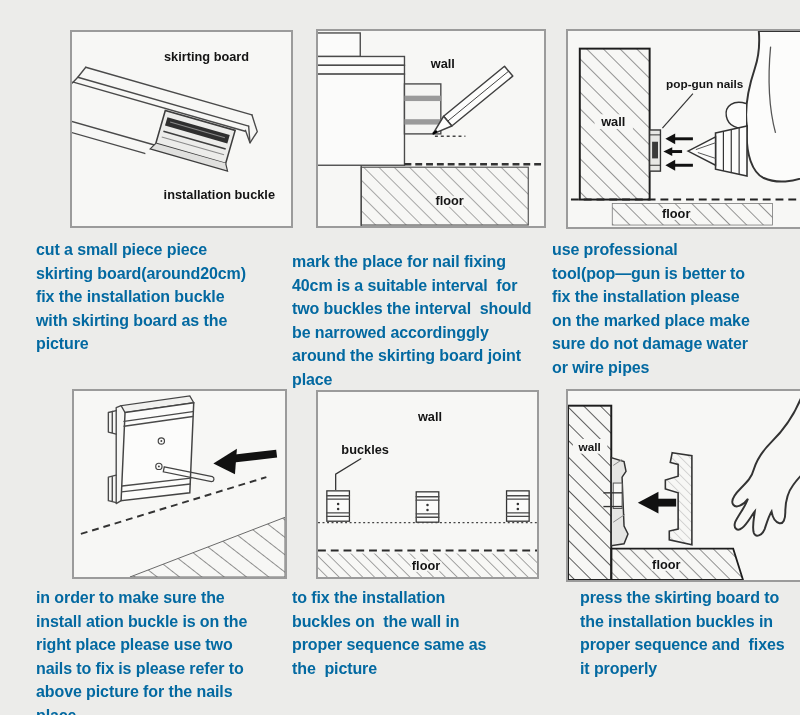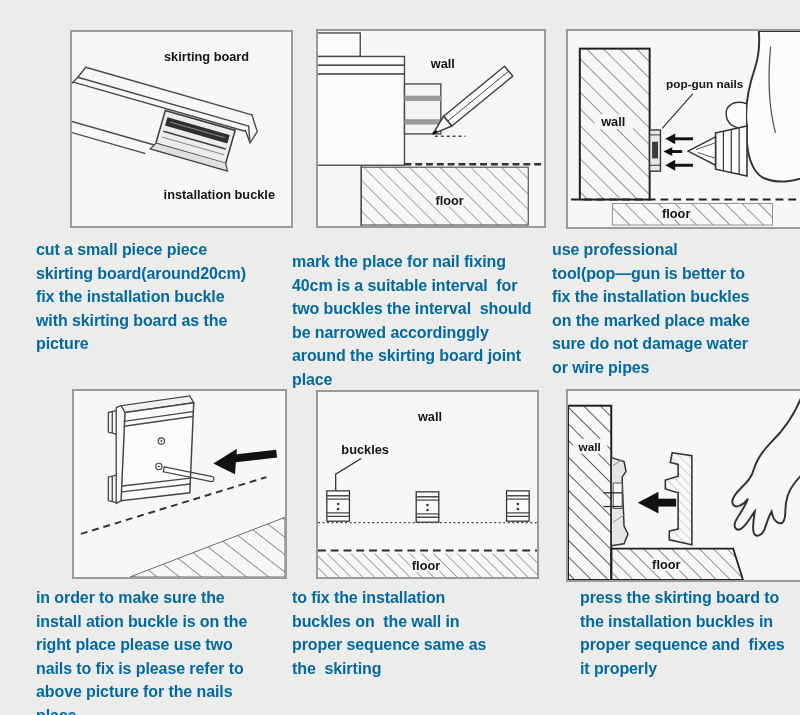--- a/index.html
+++ b/index.html
@@ -252,30 +252,30 @@
 with skirting board as the
 picture</p>
 <p class="cap c2">mark the place for nail fixing
 40cm is a suitable interval  for
 two buckles the interval  should
 be narrowed accordinggly
 around the skirting board joint
 place</p>
 <p class="cap c3">use professional
 tool(pop—gun is better to
-fix the installation buckles
+fix the installation please
 on the marked place make
 sure do not damage water
 or wire pipes</p>
 <p class="cap c4">in order to make sure the
 install ation buckle is on the
 right place please use two
 nails to fix is please refer to
 above picture for the nails
 place</p>
 <p class="cap c5">to fix the installation
 buckles on  the wall in
 proper sequence same as
-the  skirting</p>
+the  picture</p>
 <p class="cap c6">press the skirting board to
 the installation buckles in
 proper sequence and  fixes
 it properly</p>
 
 </body></html>

